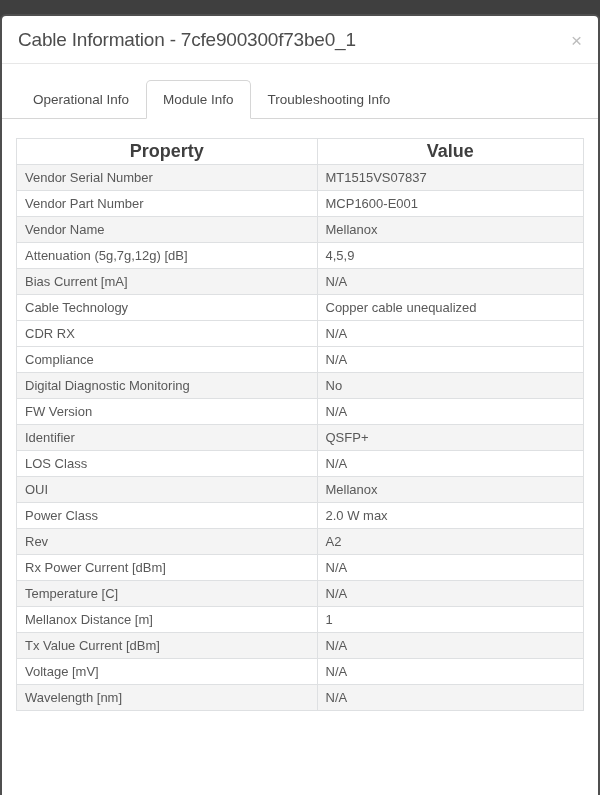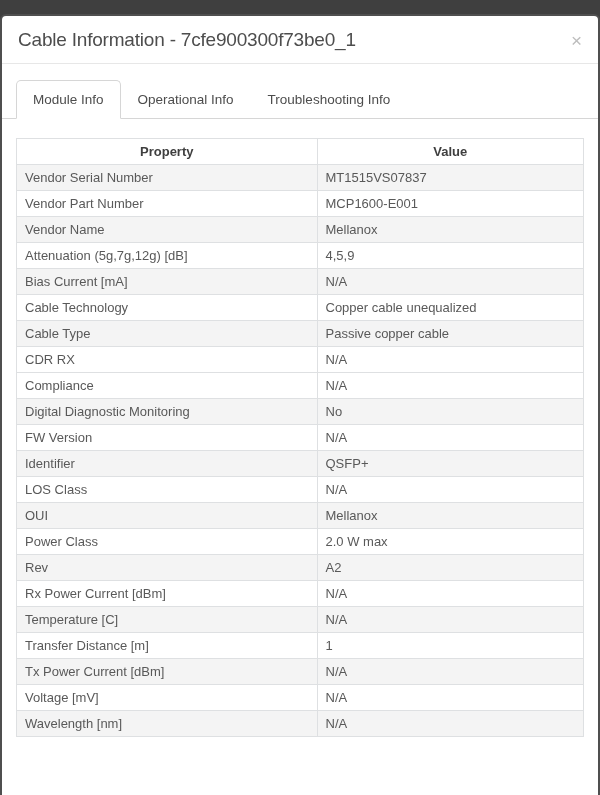--- a/index.html
+++ b/index.html
@@ -87,45 +87,45 @@
   }
   th, td {
     border: 1px solid var(--table-border);
     padding: 4px 8px;
     line-height: 17px;
     overflow: hidden;
   }
   th {
     text-align: center;
     font-weight: 700;
-    font-size: 13px;
+    font-size: 18px;
     color: var(--header-text);
     background: #fff;
   }
   td:first-child, th:first-child { width: 53%; }
   tr.striped td { background: var(--stripe-bg); }
 </style>
 </head>
 <body>
 
 <div class="modal">
 
   <div class="modal-header">
     <span class="modal-title">Cable Information - 7cfe900300f73be0_1</span>
     <button class="close-btn">
       <span>×</span>
     </button>
   </div>
 
   <div class="tabs-wrap">
+    <div class="tab">
+      <span>Operational Info</span>
+    </div>
     <div class="tab active">
       <span>Module Info</span>
-    </div>
-    <div class="tab">
-      <span>Operational Info</span>
     </div>
     <div class="tab">
       <span>Troubleshooting Info</span>
     </div>
   </div>
 
   <div class="content">
     <table>
       <thead>
         <tr>
@@ -151,24 +151,20 @@
             <td>4,5,9</td>
           </tr>
           <tr class="striped">
             <td>Bias Current [mA]</td>
             <td>N/A</td>
           </tr>
           <tr>
             <td>Cable Technology</td>
             <td>Copper cable unequalized</td>
           </tr>
-          <tr class="striped">
-            <td>Cable Type</td>
-            <td>Passive copper cable</td>
-          </tr>
           <tr>
             <td>CDR RX</td>
             <td>N/A</td>
           </tr>
           <tr>
             <td>Compliance</td>
             <td>N/A</td>
           </tr>
           <tr class="striped">
             <td>Digital Diagnostic Monitoring</td>
@@ -200,25 +196,25 @@
           </tr>
           <tr>
             <td>Rx Power Current [dBm]</td>
             <td>N/A</td>
           </tr>
           <tr class="striped">
             <td>Temperature [C]</td>
             <td>N/A</td>
           </tr>
           <tr>
-            <td>Transfer Distance [m]</td>
+            <td>Mellanox Distance [m]</td>
             <td>1</td>
           </tr>
           <tr class="striped">
-            <td>Tx Power Current [dBm]</td>
+            <td>Tx Value Current [dBm]</td>
             <td>N/A</td>
           </tr>
           <tr>
             <td>Voltage [mV]</td>
             <td>N/A</td>
           </tr>
           <tr class="striped">
             <td>Wavelength [nm]</td>
             <td>N/A</td>
           </tr>

